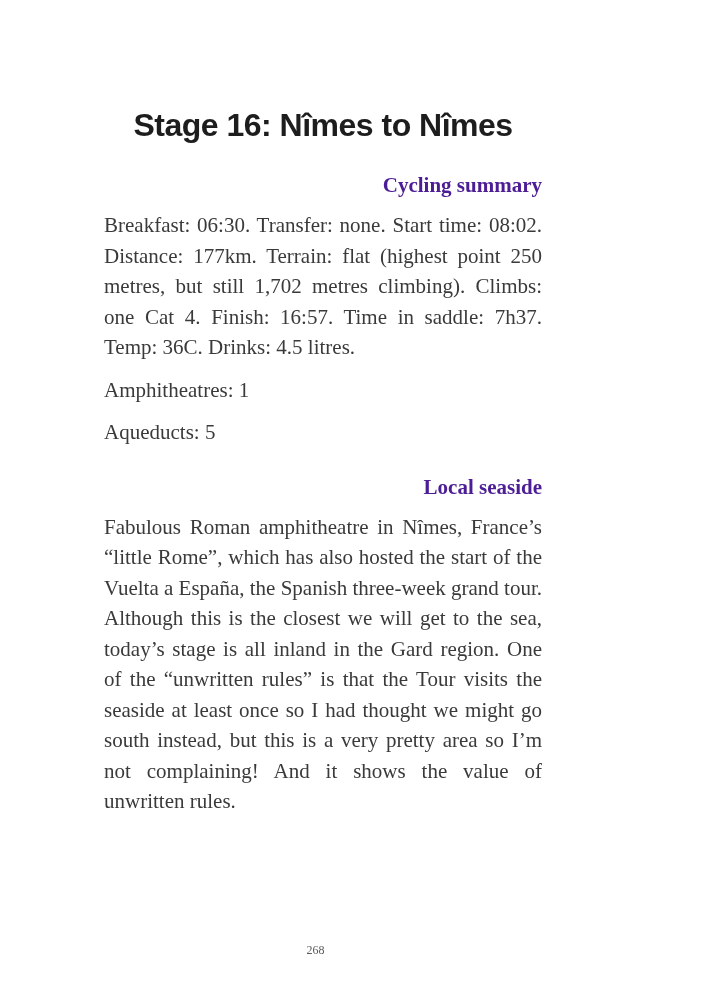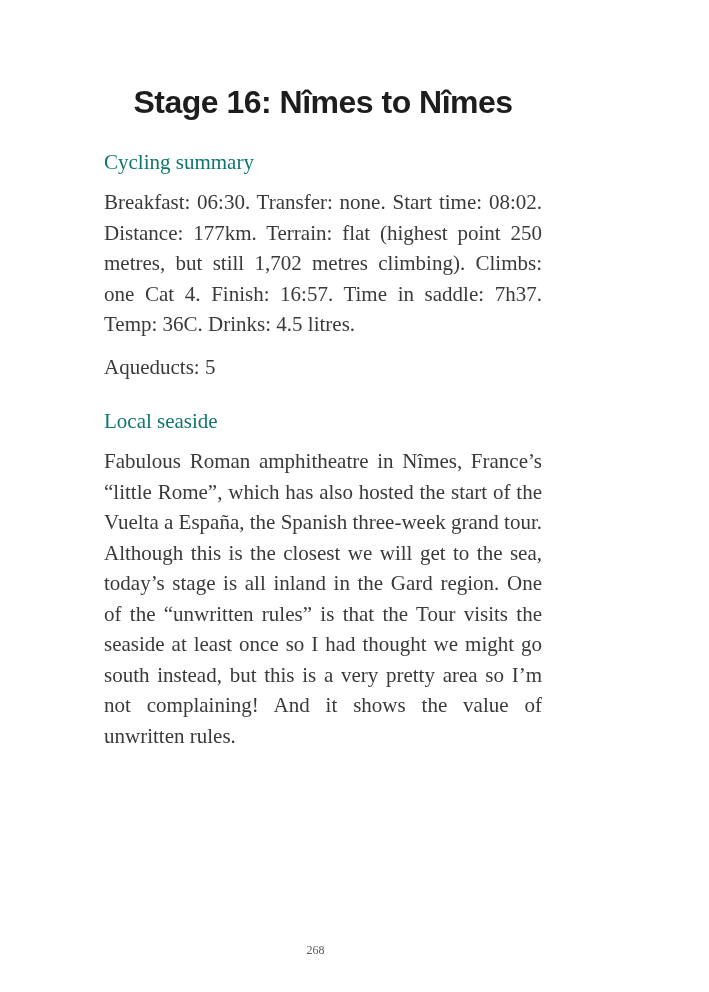--- a/index.html
+++ b/index.html
@@ -6,42 +6,43 @@
     margin: 0;
     padding: 0;
     background: #ffffff;
   }
   .page {
     position: relative;
     width: 646px;
     height: 992px;
     background: #ffffff;
     box-sizing: border-box;
-    padding: 81px 104px 0 104px;
+    padding: 104px 104px 0 104px;
     font-family: "Liberation Serif", "DejaVu Serif", serif;
     color: #3a3a3a;
     overflow: hidden;
   }
   .title {
     font-family: "Liberation Sans", "DejaVu Sans", sans-serif;
     font-weight: 800;
     font-size: 32px;
     line-height: 42px;
     letter-spacing: -0.5px;
     color: #1d1d1d;
     text-align: center;
     margin: 0 0 10px 0;
   }
   .section-heading {
     font-family: "Liberation Serif", "DejaVu Serif", serif;
-    font-weight: normal;
+    font-weight: bold;
     font-size: 21px;
     line-height: 26px;
-    color: #0f766e;
+    color: #4c1d95;
     margin: 26px 0 0 0;
+    text-align: right;
   }
   .body-para {
     font-size: 21px;
     line-height: 30.5px;
     margin: 12px 0;
     color: #3a3a3a;
   }
   .justified {
     text-align: justify;
     text-justify: inter-word;
@@ -60,20 +61,21 @@
 </head>
 <body>
 
 <div class="page">
 
   <h1 class="title">Stage 16: Nîmes to Nîmes</h1>
 
   <section>
     <h2 class="section-heading">Cycling summary</h2>
     <p class="body-para justified">Breakfast: 06:30. Transfer: none. Start time: 08:02. Distance: 177km. Terrain: flat (highest point 250 metres, but still 1,702 metres climbing). Climbs: one Cat 4. Finish: 16:57. Time in saddle: 7h37. Temp: 36C. Drinks: 4.5 litres.</p>
+    <p class="body-para">Amphitheatres: 1</p>
     <p class="body-para">Aqueducts: 5</p>
   </section>
 
   <section>
     <h2 class="section-heading">Local seaside</h2>
     <p class="body-para justified">Fabulous Roman amphitheatre in Nîmes, France’s “little Rome”, which has also hosted the start of the Vuelta a España, the Spanish three-week grand tour. Although this is the closest we will get to the sea, today’s stage is all inland in the Gard region. One of the “unwritten rules” is that the Tour visits the seaside at least once so I had thought we might go south instead, but this is a very pretty area so I’m not complaining! And it shows the value of unwritten rules.</p>
   </section>
 
   <div class="page-number">268</div>
 

